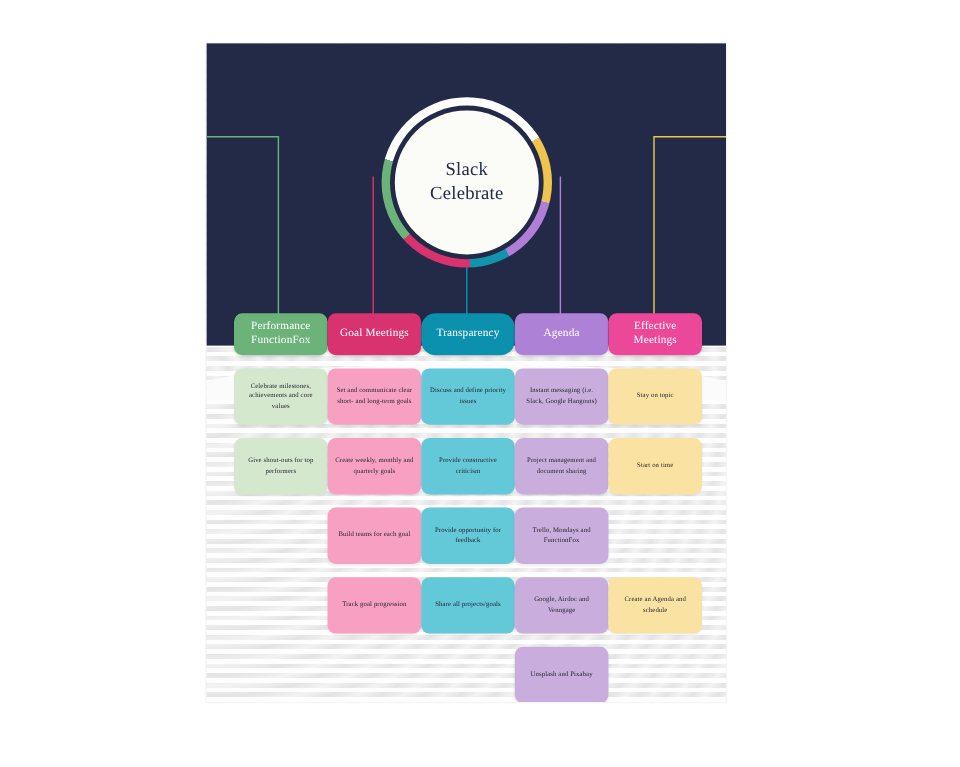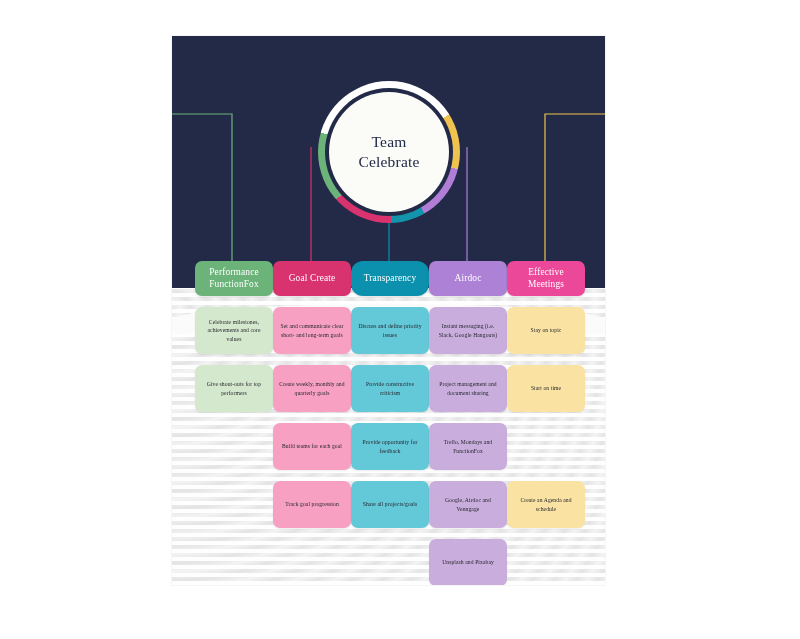--- a/index.html
+++ b/index.html
@@ -210,48 +210,48 @@
     <path d="M 295 111 L 295 232" fill="none" stroke="#ac81d6" stroke-width="1.2"></path>
 
     <path d="M 433 78 L 373 78 L 373 232" fill="none" stroke="#efc34f" stroke-width="1.2"></path>
   </svg>
 
   <div id="title-circle-wrap">
     <div id="ring"></div>
     <div id="ring-inner"></div>
     <div id="disc">
       <div id="title-text">
-          <div>Team</div>
+          <div>Slack</div>
           <div>Celebrate</div>
         </div>
     </div>
   </div>
 
   <div id="grid">
       <div class="column" style="left: 23px;">
         <div class="chip-header" style="background: rgb(108, 179, 122);">Performance FunctionFox</div>
         <div class="card h1" style="background: rgb(212, 232, 205);">Celebrate milestones, achievements and core values</div>
         <div class="card h1" style="background: rgb(212, 232, 205);">Give shout-outs for top performers</div>
       </div>
       <div class="column" style="left: 101px;">
-        <div class="chip-header" style="background: rgb(216, 51, 110);">Goal Create</div>
+        <div class="chip-header" style="background: rgb(216, 51, 110);">Goal Meetings</div>
         <div class="card h1" style="background: rgb(247, 160, 194);">Set and communicate clear short- and long-term goals</div>
         <div class="card h1" style="background: rgb(247, 160, 194);">Create weekly, monthly and quarterly goals</div>
         <div class="card h1" style="background: rgb(247, 160, 194);">Build teams for each goal</div>
         <div class="card h1" style="background: rgb(247, 160, 194);">Track goal progression</div>
       </div>
       <div class="column" style="left: 179px;">
         <div class="chip-header" style="background: rgb(11, 145, 173); border-radius: 12px;">Transparency</div>
         <div class="card h1" style="background: rgb(99, 200, 216);">Discuss and define priority issues</div>
         <div class="card h1" style="background: rgb(99, 200, 216);">Provide constructive criticism</div>
         <div class="card h1" style="background: rgb(99, 200, 216);">Provide opportunity for feedback</div>
         <div class="card h1" style="background: rgb(99, 200, 216);">Share all projects/goals</div>
       </div>
       <div class="column" style="left: 257px;">
-        <div class="chip-header" style="background: rgb(172, 129, 214);">Airdoc</div>
+        <div class="chip-header" style="background: rgb(172, 129, 214);">Agenda</div>
         <div class="card h1" style="background: rgb(201, 174, 221);">Instant messaging (i.e. Slack, Google Hangouts)</div>
         <div class="card h1" style="background: rgb(201, 174, 221);">Project management and document sharing</div>
         <div class="card h1" style="background: rgb(201, 174, 221);">Trello, Mondays and FunctionFox</div>
         <div class="card h1" style="background: rgb(201, 174, 221);">Google, Airdoc and Venngage</div>
         <div class="card h1" style="background: rgb(201, 174, 221);">Unsplash and Pixabay</div>
       </div>
       <div class="column" style="left: 335px;">
         <div class="chip-header" style="background: #ec4899;">Effective Meetings</div>
         <div class="card h1" style="background: rgb(250, 227, 162);">Stay on topic</div>
         <div class="card h1" style="background: rgb(250, 227, 162);">Start on time</div>

